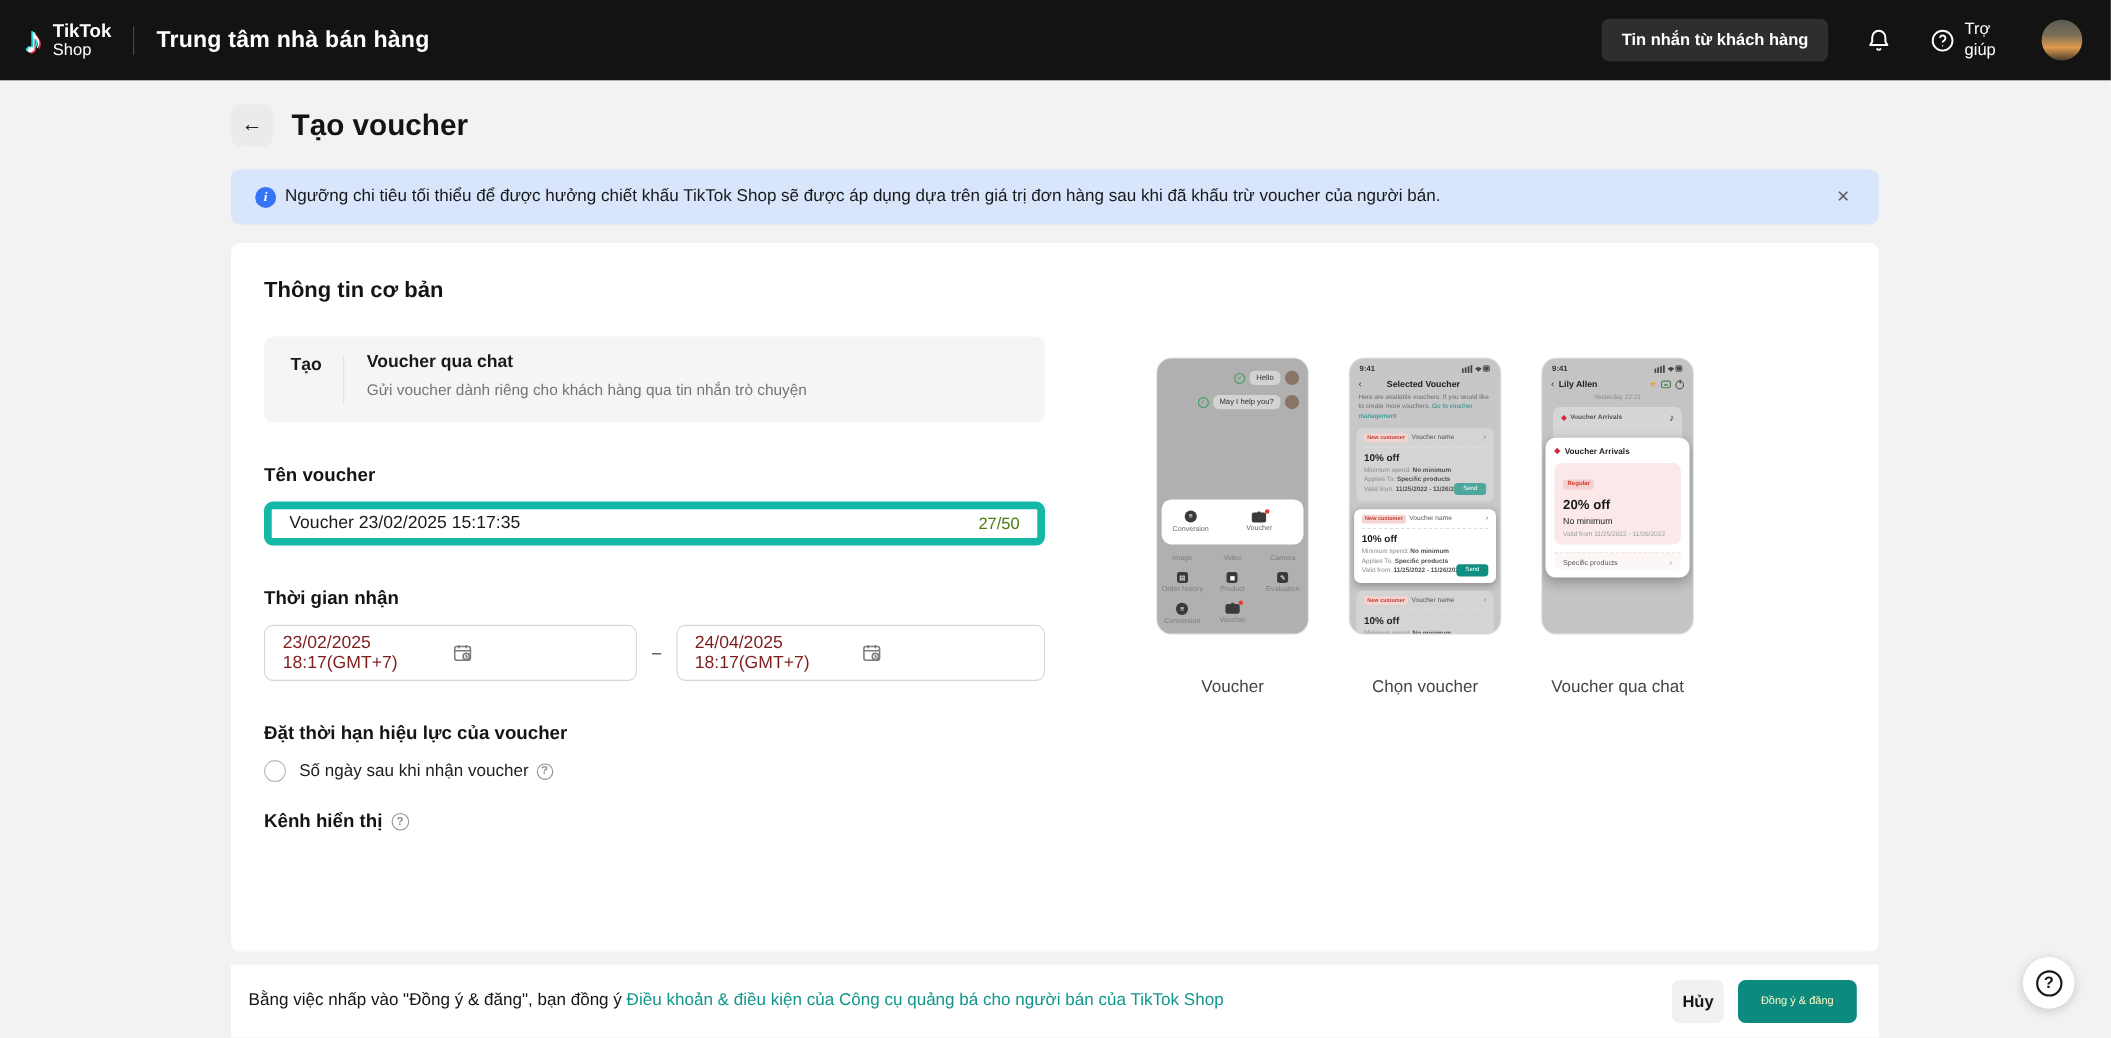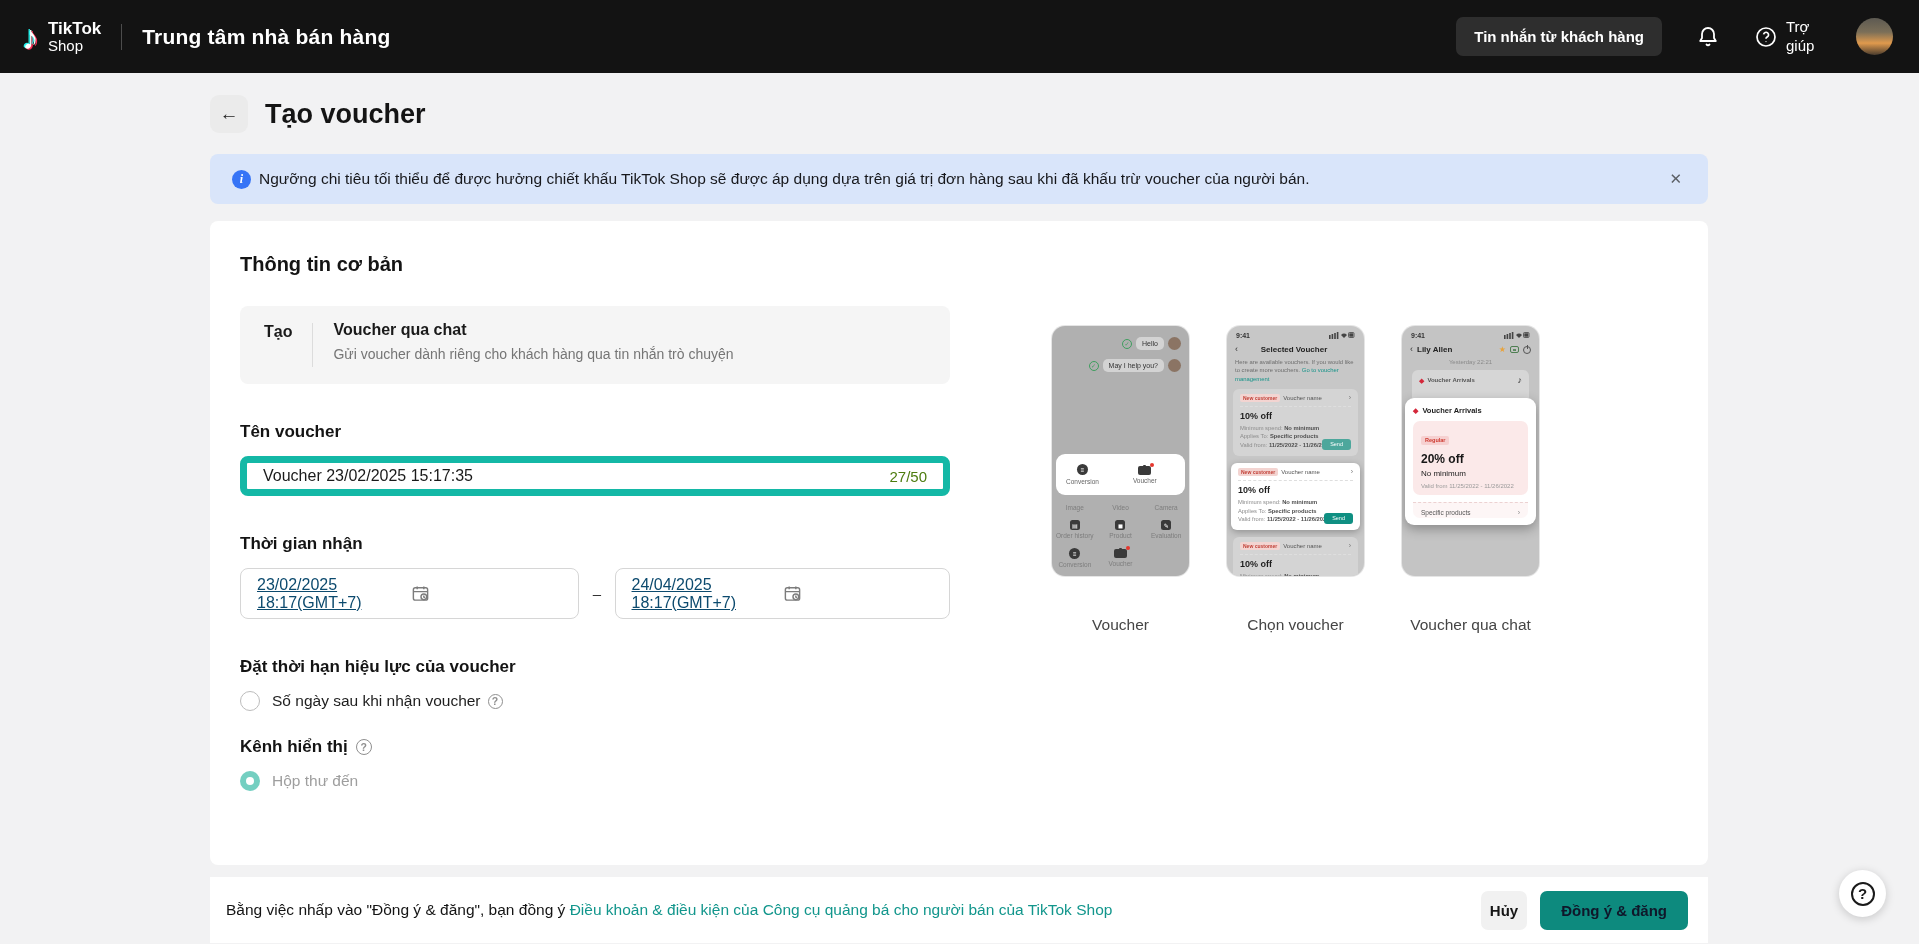--- a/index.html
+++ b/index.html
@@ -82,21 +82,21 @@
   }
   .text-input input {
     border:none; outline:none; flex:1; font-size:16px; color:#1a1a1a; font-family:inherit; background:transparent;
   }
   .char-counter { font-size:15px; color:#4d7c0f; }
   .date-row { display:flex; align-items:center; gap:0; }
   .date-input {
     width:347px; height:51px; border:1px solid #d6d6d6; border-radius:8px; background:#fff;
     display:flex; align-items:center; padding:0 14px 0 16px; cursor:pointer;
   }
-  .date-input span { flex:1; font-size:16px; color:#0c4a6e;text-decoration:underline; }
+  .date-input span { flex:1; font-size:16px; color:#7f1d1d; }
   .date-dash { width:36px; text-align:center; font-size:15px; color:#333; }
   .cal-icon { color:#7c7c7c; display:flex; }
   .radio-opt { display:flex; align-items:center; gap:12px; margin-bottom:15px; cursor:pointer; }
   .radio {
     width:20px; height:20px; border-radius:50%; border:1.5px solid #bcbcbc; background:#fff; flex:none;
   }
   .radio.checked {
     border:none; background:#74cfc1; position:relative;
   }
   .radio.checked::after {
@@ -217,21 +217,21 @@
   }
   .agreement { font-size:15.5px; color:#141414; }
   .agreement a { color:#12968c; text-decoration:none; }
   .footer-btns { margin-left:auto; display:flex; gap:13px; }
   .btn-cancel {
     background:#f1f1f1; border:none; border-radius:7px; padding:11px 9px;
     font-size:15px; font-weight:700; color:#161616; cursor:pointer; font-family:inherit;
   }
   .btn-submit {
     background:#0d8a7e; border:none; border-radius:7px; padding:11px 21px;
-    font-size:15px; font-weight:700; color:#0f172a; cursor:pointer; font-family:inherit;
+    font-size:10px; font-weight:400; color:#fef9c3; cursor:pointer; font-family:inherit;
   }
   .help-float {
     position:absolute; right:33px; bottom:27px; width:47px; height:47px; border-radius:50%;
     background:#fff; box-shadow:0 2px 10px rgba(0,0,0,.18); display:flex; align-items:center; justify-content:center;
     cursor:pointer;
   }
   .help-float .inner {
     width:24px; height:24px; border-radius:50%; border:2px solid #1a1a1a; color:#1a1a1a;
     font-size:15px; font-weight:700; display:flex; align-items:center; justify-content:center;
   }
@@ -332,24 +332,20 @@
         <span class="radio-label">
           <span>Số ngày sau khi nhận voucher</span>
           <span class="q-icon sm">?</span>
         </span>
       </div>
 
       <div class="field-label" style="margin-top:26px">
         <span>Kênh hiển thị</span>
         <span class="q-icon">?</span>
       </div>
-      <div class="radio-opt">
-        <span class="radio checked"></span>
-        <span class="radio-label disabled">Hộp thư đến</span>
-      </div>
     </div>
 
     <div class="preview-col">
       <div class="phones-row">
 
         <div class="phone-wrap">
           <div class="phone p1">
             <div class="p1-chat">
               <div class="chat-row">
                 <span class="check">✓</span>

